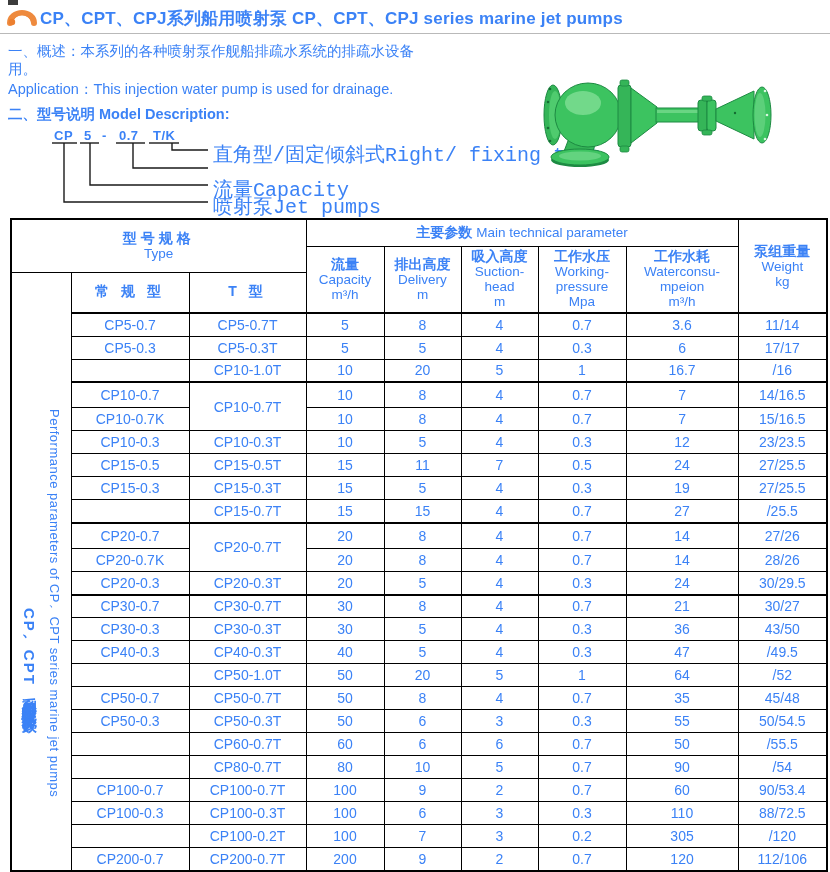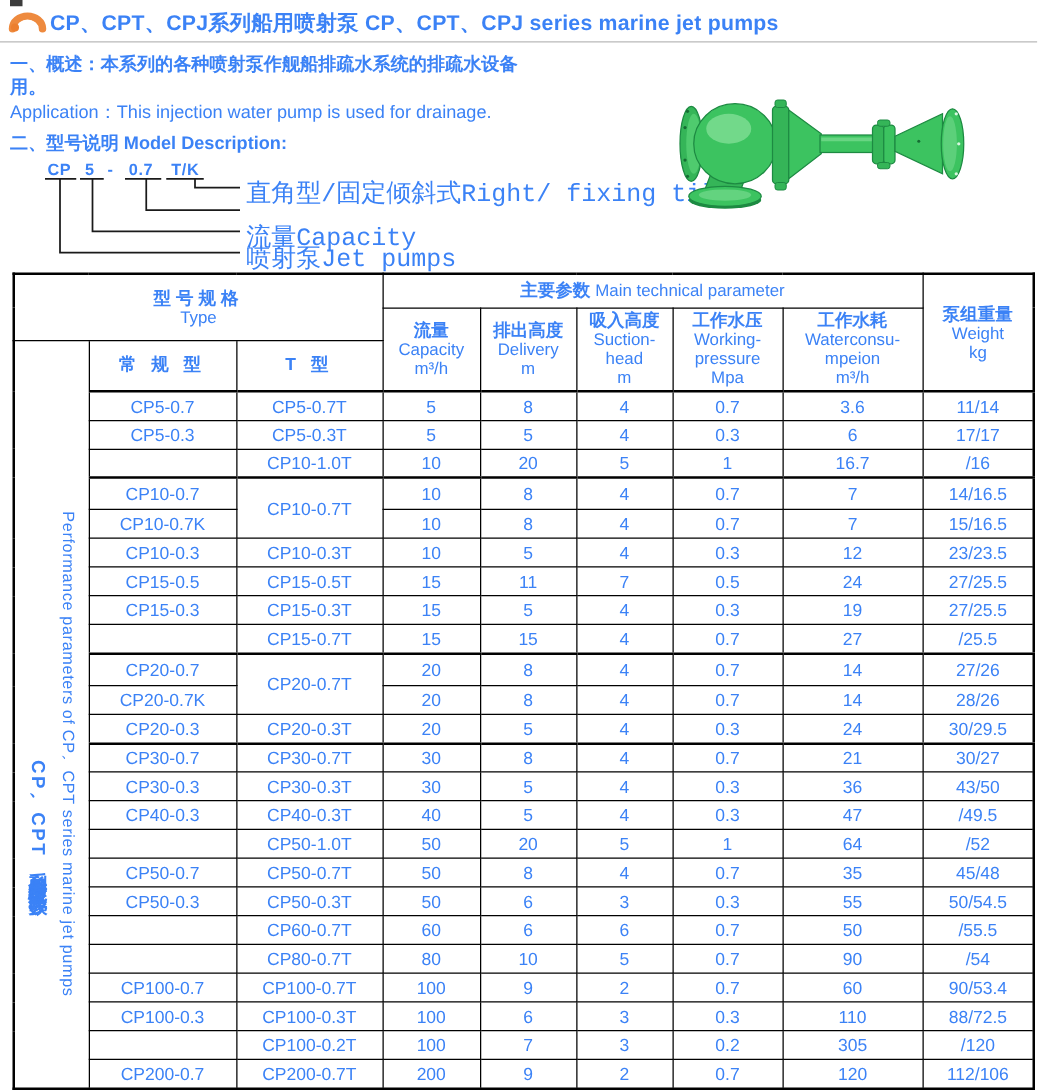--- a/index.html
+++ b/index.html
@@ -5,27 +5,27 @@
   html,body{margin:0;padding:0;background:#ffffff;}
   .canvas{
     position:relative;width:830px;height:872px;background:#fff;overflow:hidden;
     font-family:"Liberation Sans","DejaVu Sans",sans-serif;color:#3b82f6;
   }
   .abs{position:absolute;}
   
   .corner-mark{left:8px;top:0;width:10px;height:5px;background:#3c3c3c;}
   .page-title{left:40px;top:7px;font-size:17px;font-weight:bold;letter-spacing:0.2px;white-space:nowrap;}
   .title-rule{left:0;top:33px;width:830px;height:1px;background:#b9b9b9;}
-  .zh-line{font-weight:bold;}
+  .zh-line{font-weight:normal;}
   .ov1{left:8px;top:42px;font-size:14.5px;}
   .ov2{left:8px;top:60px;font-size:14.5px;}
   .app-line{left:8px;top:80px;font-size:14.5px;}
   .model-heading{left:8px;top:105px;font-size:14.5px;font-weight:bold;}
   
-  .diagram{left:0;top:126px;width:560px;height:92px;}
+  .diagram{left:16px;top:126px;width:560px;height:92px;}
   .code-part{position:absolute;top:2px;font-size:13px;font-weight:bold;letter-spacing:0.5px;}
   .cp0{left:38px;} .cp1{left:68px;} .cp2{left:86px;} .cp3{left:103px;} .cp4{left:137px;text-align:center;}
   .diagram svg{position:absolute;left:0;top:0;}
   .model-label{position:absolute;left:197px;font-size:20px;white-space:nowrap;font-family:Liberation Mono, monospace;}
   .ml0{top:15px;} .ml1{top:33px;} .ml2{top:50px;} .ml3{top:67px;}
   
   .pump{left:535px;top:75px;width:250px;height:95px;}
   
   table.params{
     position:absolute;left:10px;top:218px;width:816px;height:650px;

